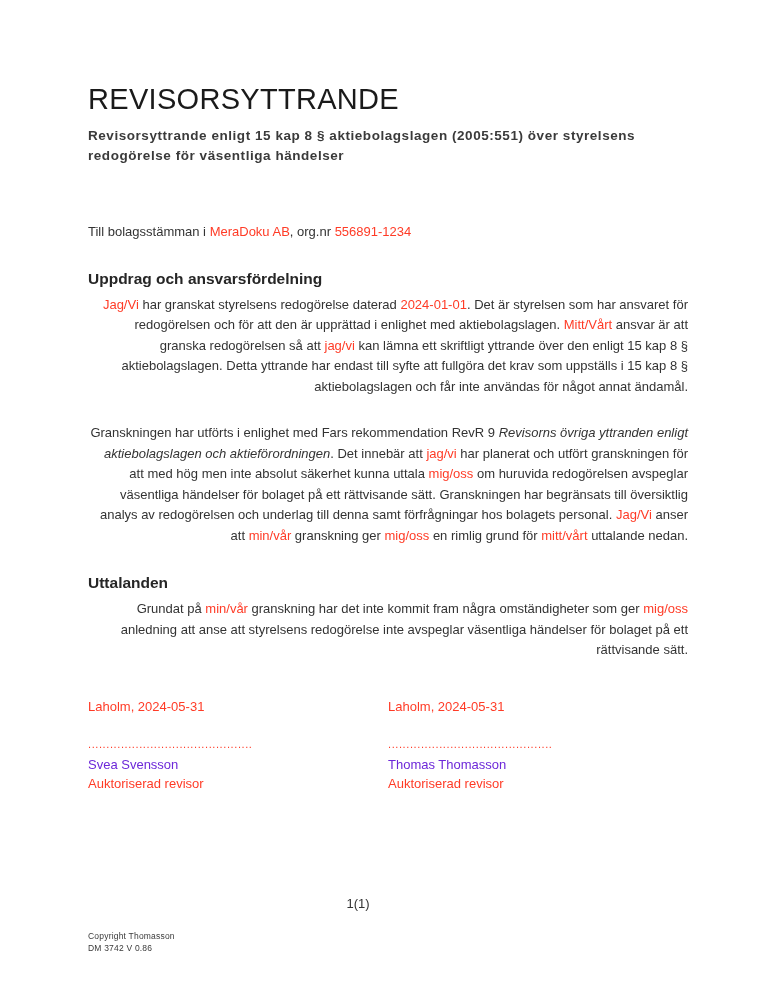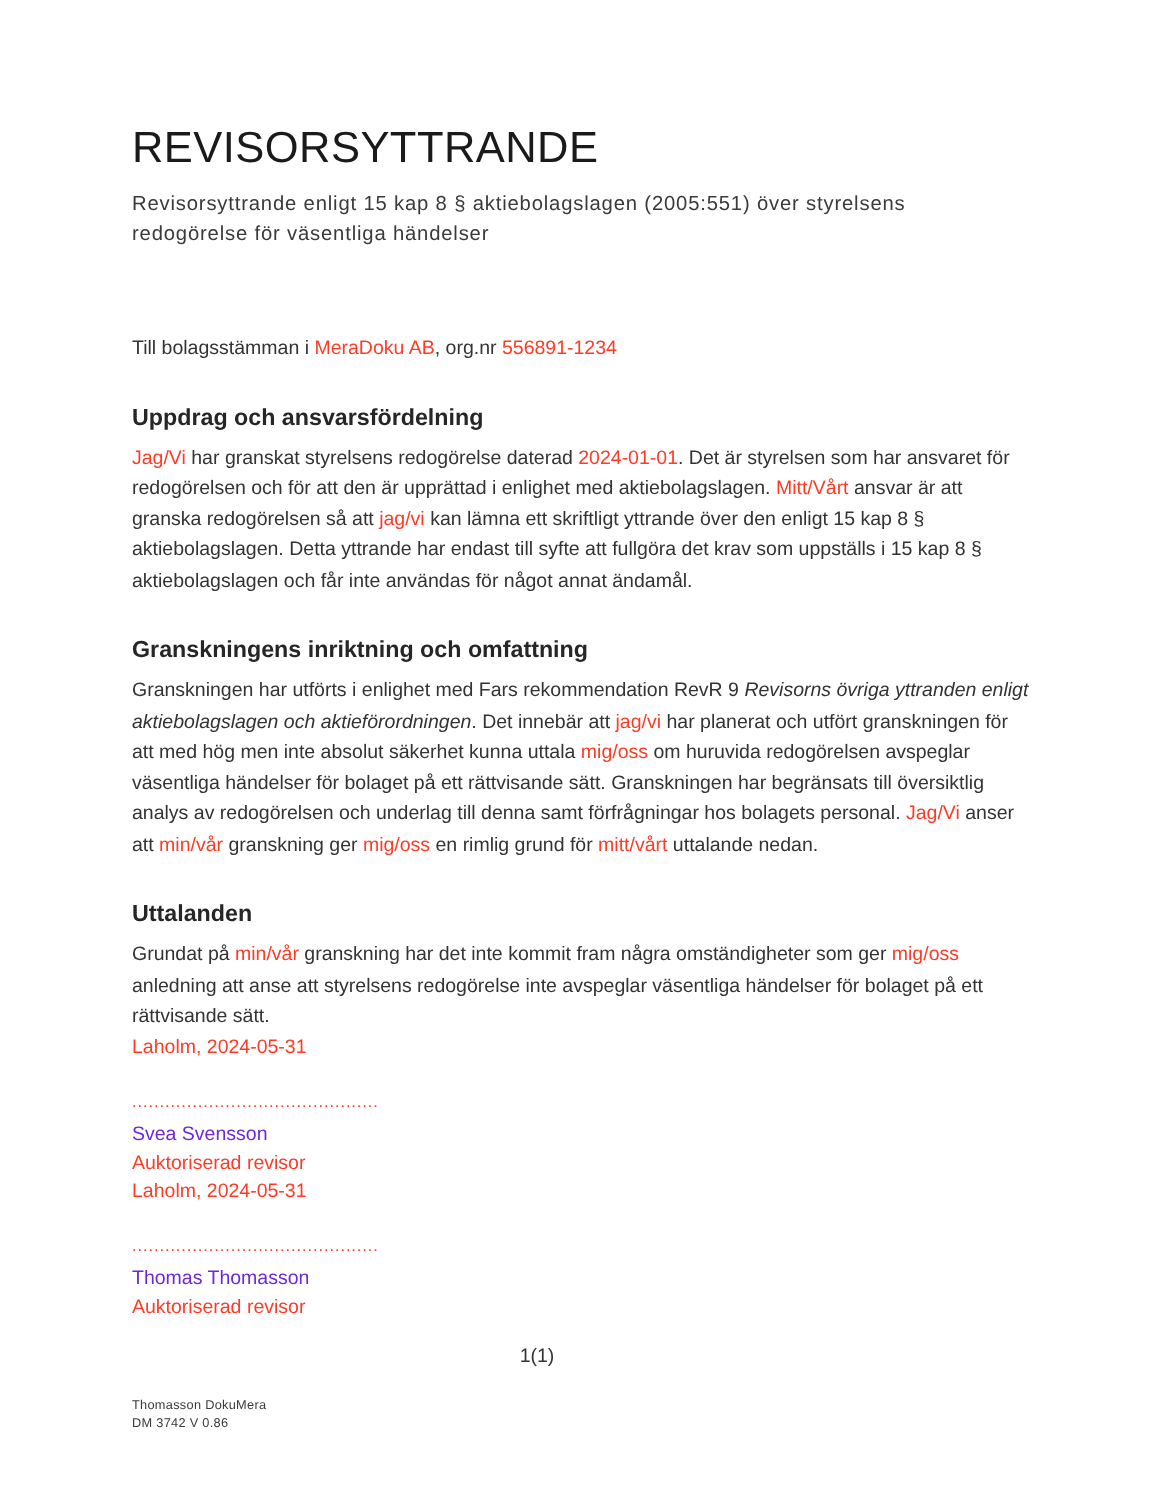--- a/index.html
+++ b/index.html
@@ -31,21 +31,21 @@
     font-size: 29px;
     font-weight: 400;
     color: #1a1a1a;
     letter-spacing: 0.3px;
     line-height: 1.1;
     margin: 0 0 10px 0;
     white-space: nowrap;
   }
   .doc-subtitle {
     font-size: 13.5px;
-    font-weight: 400;
+    font-weight: 700;
     color: #3a3a3a;
     letter-spacing: 0.55px;
     line-height: 20px;
     margin: 0;
     max-width: 580px;
   }
 
   
   .recipient {
     margin-top: 56px;
@@ -63,30 +63,30 @@
     font-weight: 700;
     color: #262626;
     margin: 0 0 5px 0;
     line-height: 22px;
   }
   .para {
     font-size: 13px;
     color: #333333;
     line-height: 20.5px;
     margin: 0;
-    text-align: left;
+    text-align: right;
   }
   .ph { color: #ff3b26; margin-top: 24px; }
   .it { font-style: italic; }
 
   
   .signatures {
+    margin-top: 36px;
     display: flex;
     width: 600px;
-    flex-direction: column;
   }
   .sig-col {
     width: 306px;
     box-sizing: border-box;
   }
   .sig-date {
     font-size: 13px;
     color: #ff3b26;
     line-height: 20px;
   }
@@ -144,21 +144,20 @@
     <p class="doc-subtitle">Revisorsyttrande enligt 15 kap 8 § aktiebolagslagen (2005:551) över styrelsens redogörelse för väsentliga händelser</p>
 
     <p class="recipient"><span>Till bolagsstämman i </span><span class="ph">MeraDoku AB</span><span>, org.nr </span><span class="ph">556891-1234</span></p>
 
     <div class="section">
       <h2 class="section-heading">Uppdrag och ansvarsfördelning</h2>
       <p class="para"><span class="ph">Jag/Vi</span><span> har granskat styrelsens redogörelse daterad </span><span class="ph">2024-01-01</span><span>. Det är styrelsen som har ansvaret för redogörelsen och för att den är upprättad i enlighet med aktiebolagslagen. </span><span class="ph">Mitt/Vårt</span><span> ansvar är att granska redogörelsen så att </span><span class="ph">jag/vi</span><span> kan lämna ett skriftligt yttrande över den enligt 15 kap 8 § aktiebolagslagen. Detta yttrande har endast till syfte att fullgöra det krav som uppställs i 15 kap 8 § aktiebolagslagen och får inte användas för något annat ändamål.</span></p>
     </div>
 
     <div class="section">
-      <h2 class="section-heading">Granskningens inriktning och omfattning</h2>
       <p class="para"><span>Granskningen har utförts i enlighet med Fars rekommendation RevR 9 </span><span class="it">Revisorns övriga yttranden enligt aktiebolagslagen och aktieförordningen</span><span>. Det innebär att </span><span class="ph">jag/vi</span><span> har planerat och utfört granskningen för att med hög men inte absolut säkerhet kunna uttala </span><span class="ph">mig/oss</span><span> om huruvida redogörelsen avspeglar väsentliga händelser för bolaget på ett rättvisande sätt. Granskningen har begränsats till översiktlig analys av redogörelsen och underlag till denna samt förfrågningar hos bolagets personal. </span><span class="ph">Jag/Vi</span><span> anser att </span><span class="ph">min/vår</span><span> granskning ger </span><span class="ph">mig/oss</span><span> en rimlig grund för </span><span class="ph">mitt/vårt</span><span> uttalande nedan.</span></p>
     </div>
 
     <div class="section">
       <h2 class="section-heading">Uttalanden</h2>
       <p class="para"><span>Grundat på </span><span class="ph">min/vår</span><span> granskning har det inte kommit fram några omständigheter som ger </span><span class="ph">mig/oss</span><span> anledning att anse att styrelsens redogörelse inte avspeglar väsentliga händelser för bolaget på ett rättvisande sätt.</span></p>
     </div>
 
     <div class="signatures">
       <div class="sig-col">
@@ -173,17 +172,17 @@
         <div class="sig-name">Thomas Thomasson</div>
         <div class="sig-role">Auktoriserad revisor</div>
       </div>
     </div>
 
   </div>
 
   <div class="page-number">1(1)</div>
 
   <div class="footer">
-    <div>Thomasson DokuMera</div>
+    <div>Copyright Thomasson</div>
     <div>DM 3742 V 0.86</div>
   </div>
 
 </div>
 
 </body></html>

